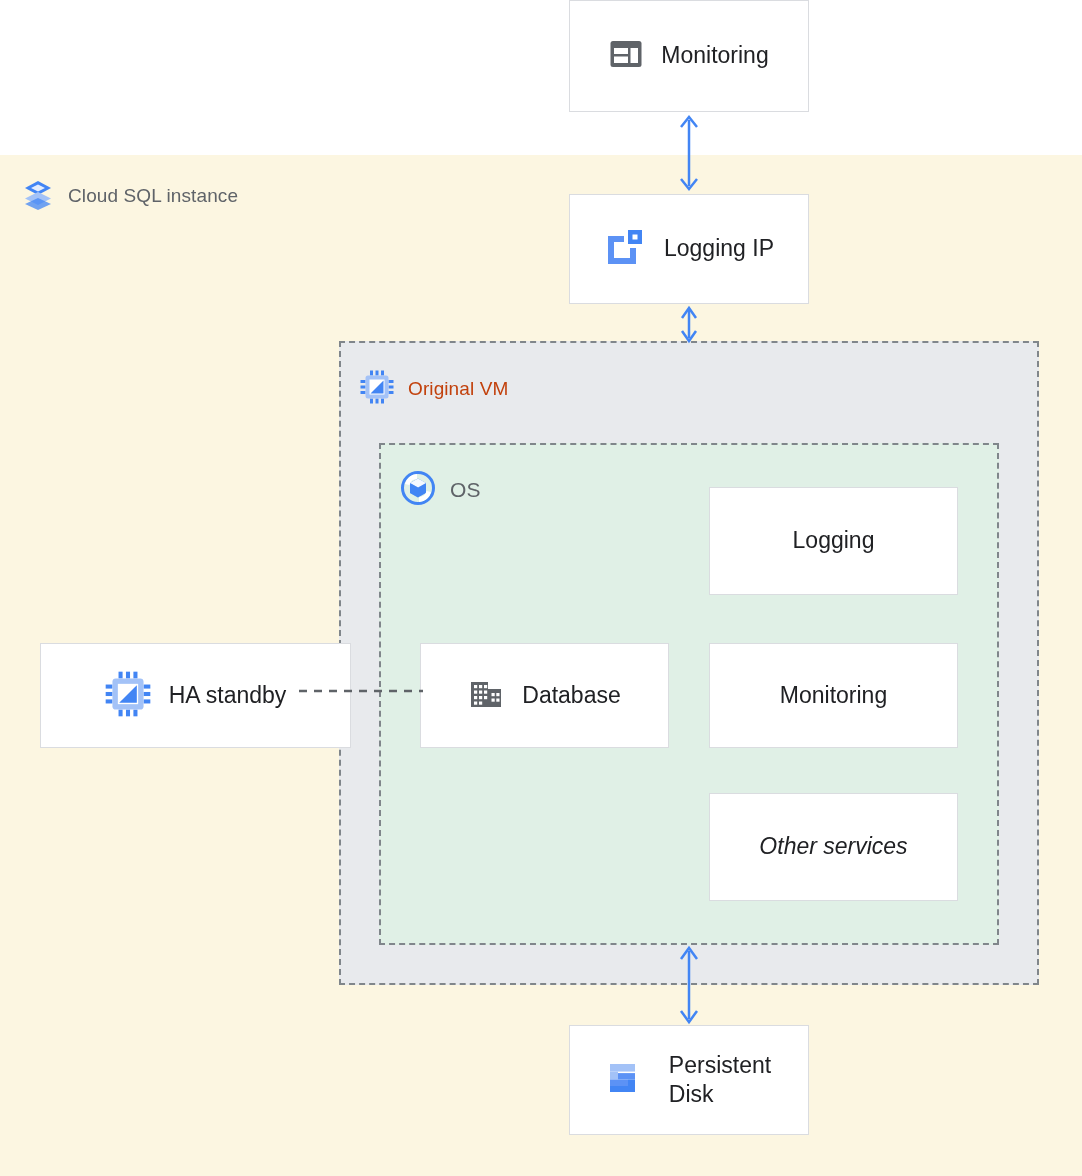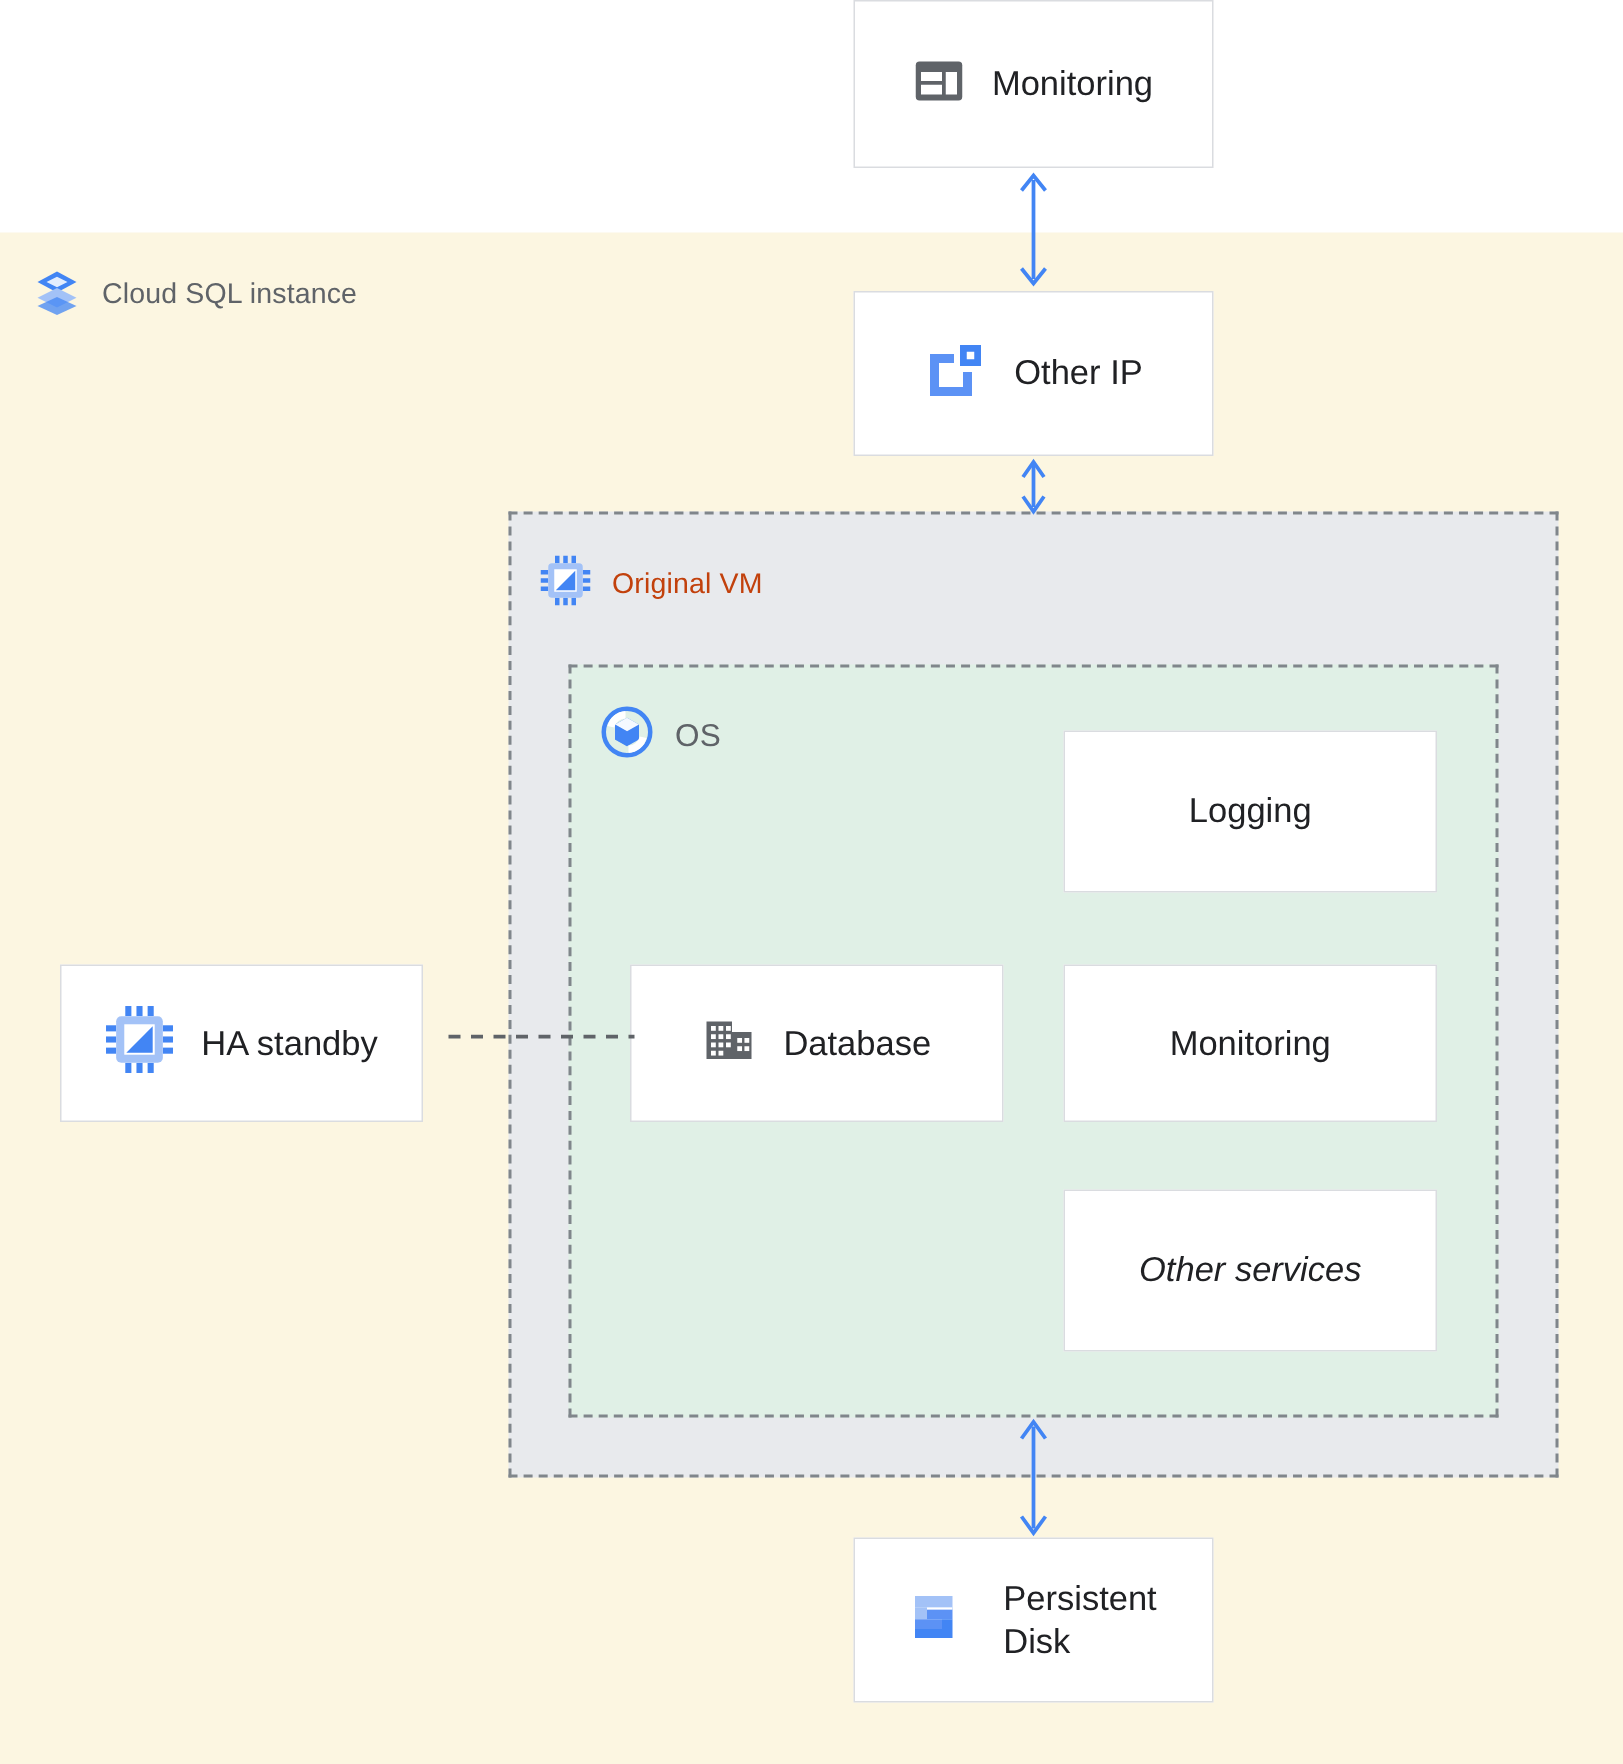--- a/index.html
+++ b/index.html
@@ -84,21 +84,21 @@
     font-size: 23px;
     color: #202124;
     line-height: 1.28;
     white-space: pre-line;
   }
   .node.icon-left { justify-content: center; }
   .node.text-only .node-label { text-align: center; }
 
   #node-application { left: 569px; top: 0px;    width: 240px; height: 112px; }
   #node-staticip    { left: 569px; top: 194px;  width: 240px; height: 110px; }
-  #node-hastandby   { left: 40px;  top: 643px;  width: 242px; height: 105px; }
+  #node-hastandby   { left: 40px;  top: 643px;  width: 311px; height: 105px; }
   #node-database    { left: 420px; top: 643px;  width: 249px; height: 105px; }
   #node-logging     { left: 709px; top: 487px;  width: 249px; height: 108px; }
   #node-monitoring  { left: 709px; top: 643px;  width: 249px; height: 105px; }
   #node-other       { left: 709px; top: 793px;  width: 249px; height: 108px; font-style: italic; }
   #node-pdisk       { left: 569px; top: 1025px; width: 240px; height: 110px; }
   #node-pdisk .node-label { text-align: left; }
   #node-pdisk { gap: 22px; }
 
   
   .icon { flex: 0 0 auto; display: block; }
@@ -189,21 +189,21 @@
   </div>
 
   <div class="node icon-left" id="node-staticip">
     <span class="icon">
       <svg width="42" height="42" viewBox="0 0 42 42">
         <path d="M4 10 L4 38 L32 38 L32 22 L26 22 L26 32 L10 32 L10 16 L20 16 L20 10 Z" fill="#5c92f5"></path>
         <rect x="24" y="4" width="14" height="14" fill="#4285f4"></rect>
         <rect x="28.5" y="8.5" width="5" height="5" fill="#ffffff"></rect>
       </svg>
     </span>
-    <span class="node-label">Other IP</span>
+    <span class="node-label">Logging IP</span>
   </div>
 
   <div class="node icon-left" id="node-hastandby">
     <span class="icon">
       <svg width="46" height="46" viewBox="0 0 34 34">
         <g fill="#4285f4">
           <rect x="10" y="0.5" width="3" height="5"></rect>
             <rect x="15.5" y="0.5" width="3" height="5"></rect>
             <rect x="21" y="0.5" width="3" height="5"></rect>
           <rect x="10" y="28.5" width="3" height="5"></rect>

